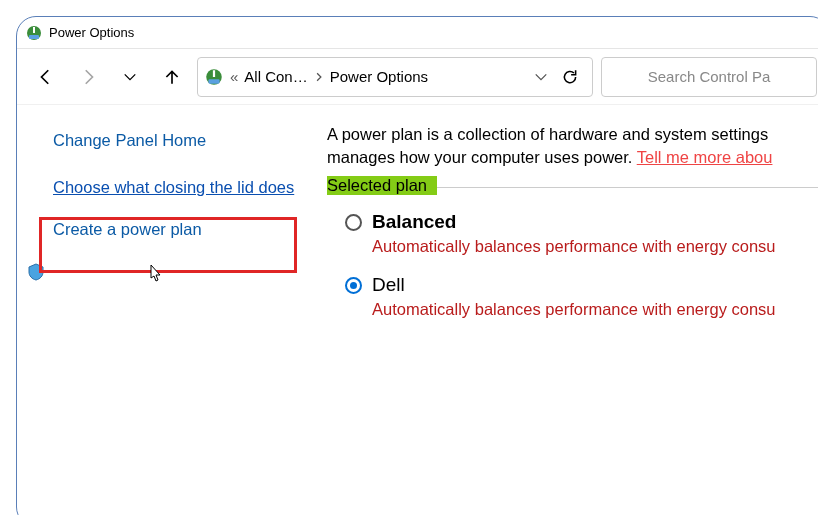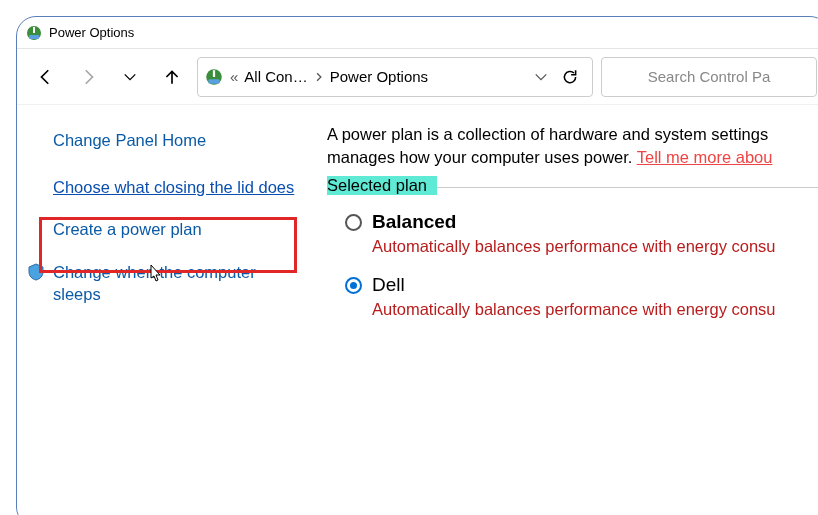--- a/index.html
+++ b/index.html
@@ -147,21 +147,21 @@
   .desc a { color: #ef4444; text-decoration: underline; cursor:pointer; }
   .fieldset {
     border: none;
     border-top: 1px solid #ccc;
     padding: 0;
     margin: 0;
   }
   .legend {
     font-size: 16.5px;
     padding-right: 10px;
-    background: #5eead4;
+    background: #84cc16;
     position: relative;
     top: -12px;
     display: inline-block;
   }
   .plan {
     margin: 4px 0 18px 18px;
   }
   .plan-row {
     display: flex; align-items: center; gap: 10px;
     margin-bottom: 4px;
@@ -269,21 +269,20 @@
       <div class="sidebar-home">Change Panel Home</div>
 
       <div class="side-link highlight">Choose what closing the lid does</div>
       <div class="side-link">Create a power plan</div>
       <div class="side-link side-icon-row">
         <span class="side-icon">
           <svg width="18" height="18" viewBox="0 0 18 18">
               <path d="M9 1l7 3v5c0 4-3 7-7 8-4-1-7-4-7-8V4z" fill="#4aa3e0" stroke="#2b6fa8"></path>
             </svg>
         </span>
-        <span>Change when the computer sleeps</span>
       </div>
 
       <div class="red-box"></div>
       <span class="cursor">
         <svg width="20" height="24" viewBox="0 0 20 24">
             <path d="M6 2v13l3-2 2 5 2-1-2-5h4z" fill="#fff" stroke="#000"></path>
           </svg>
       </span>
     </div>
 

